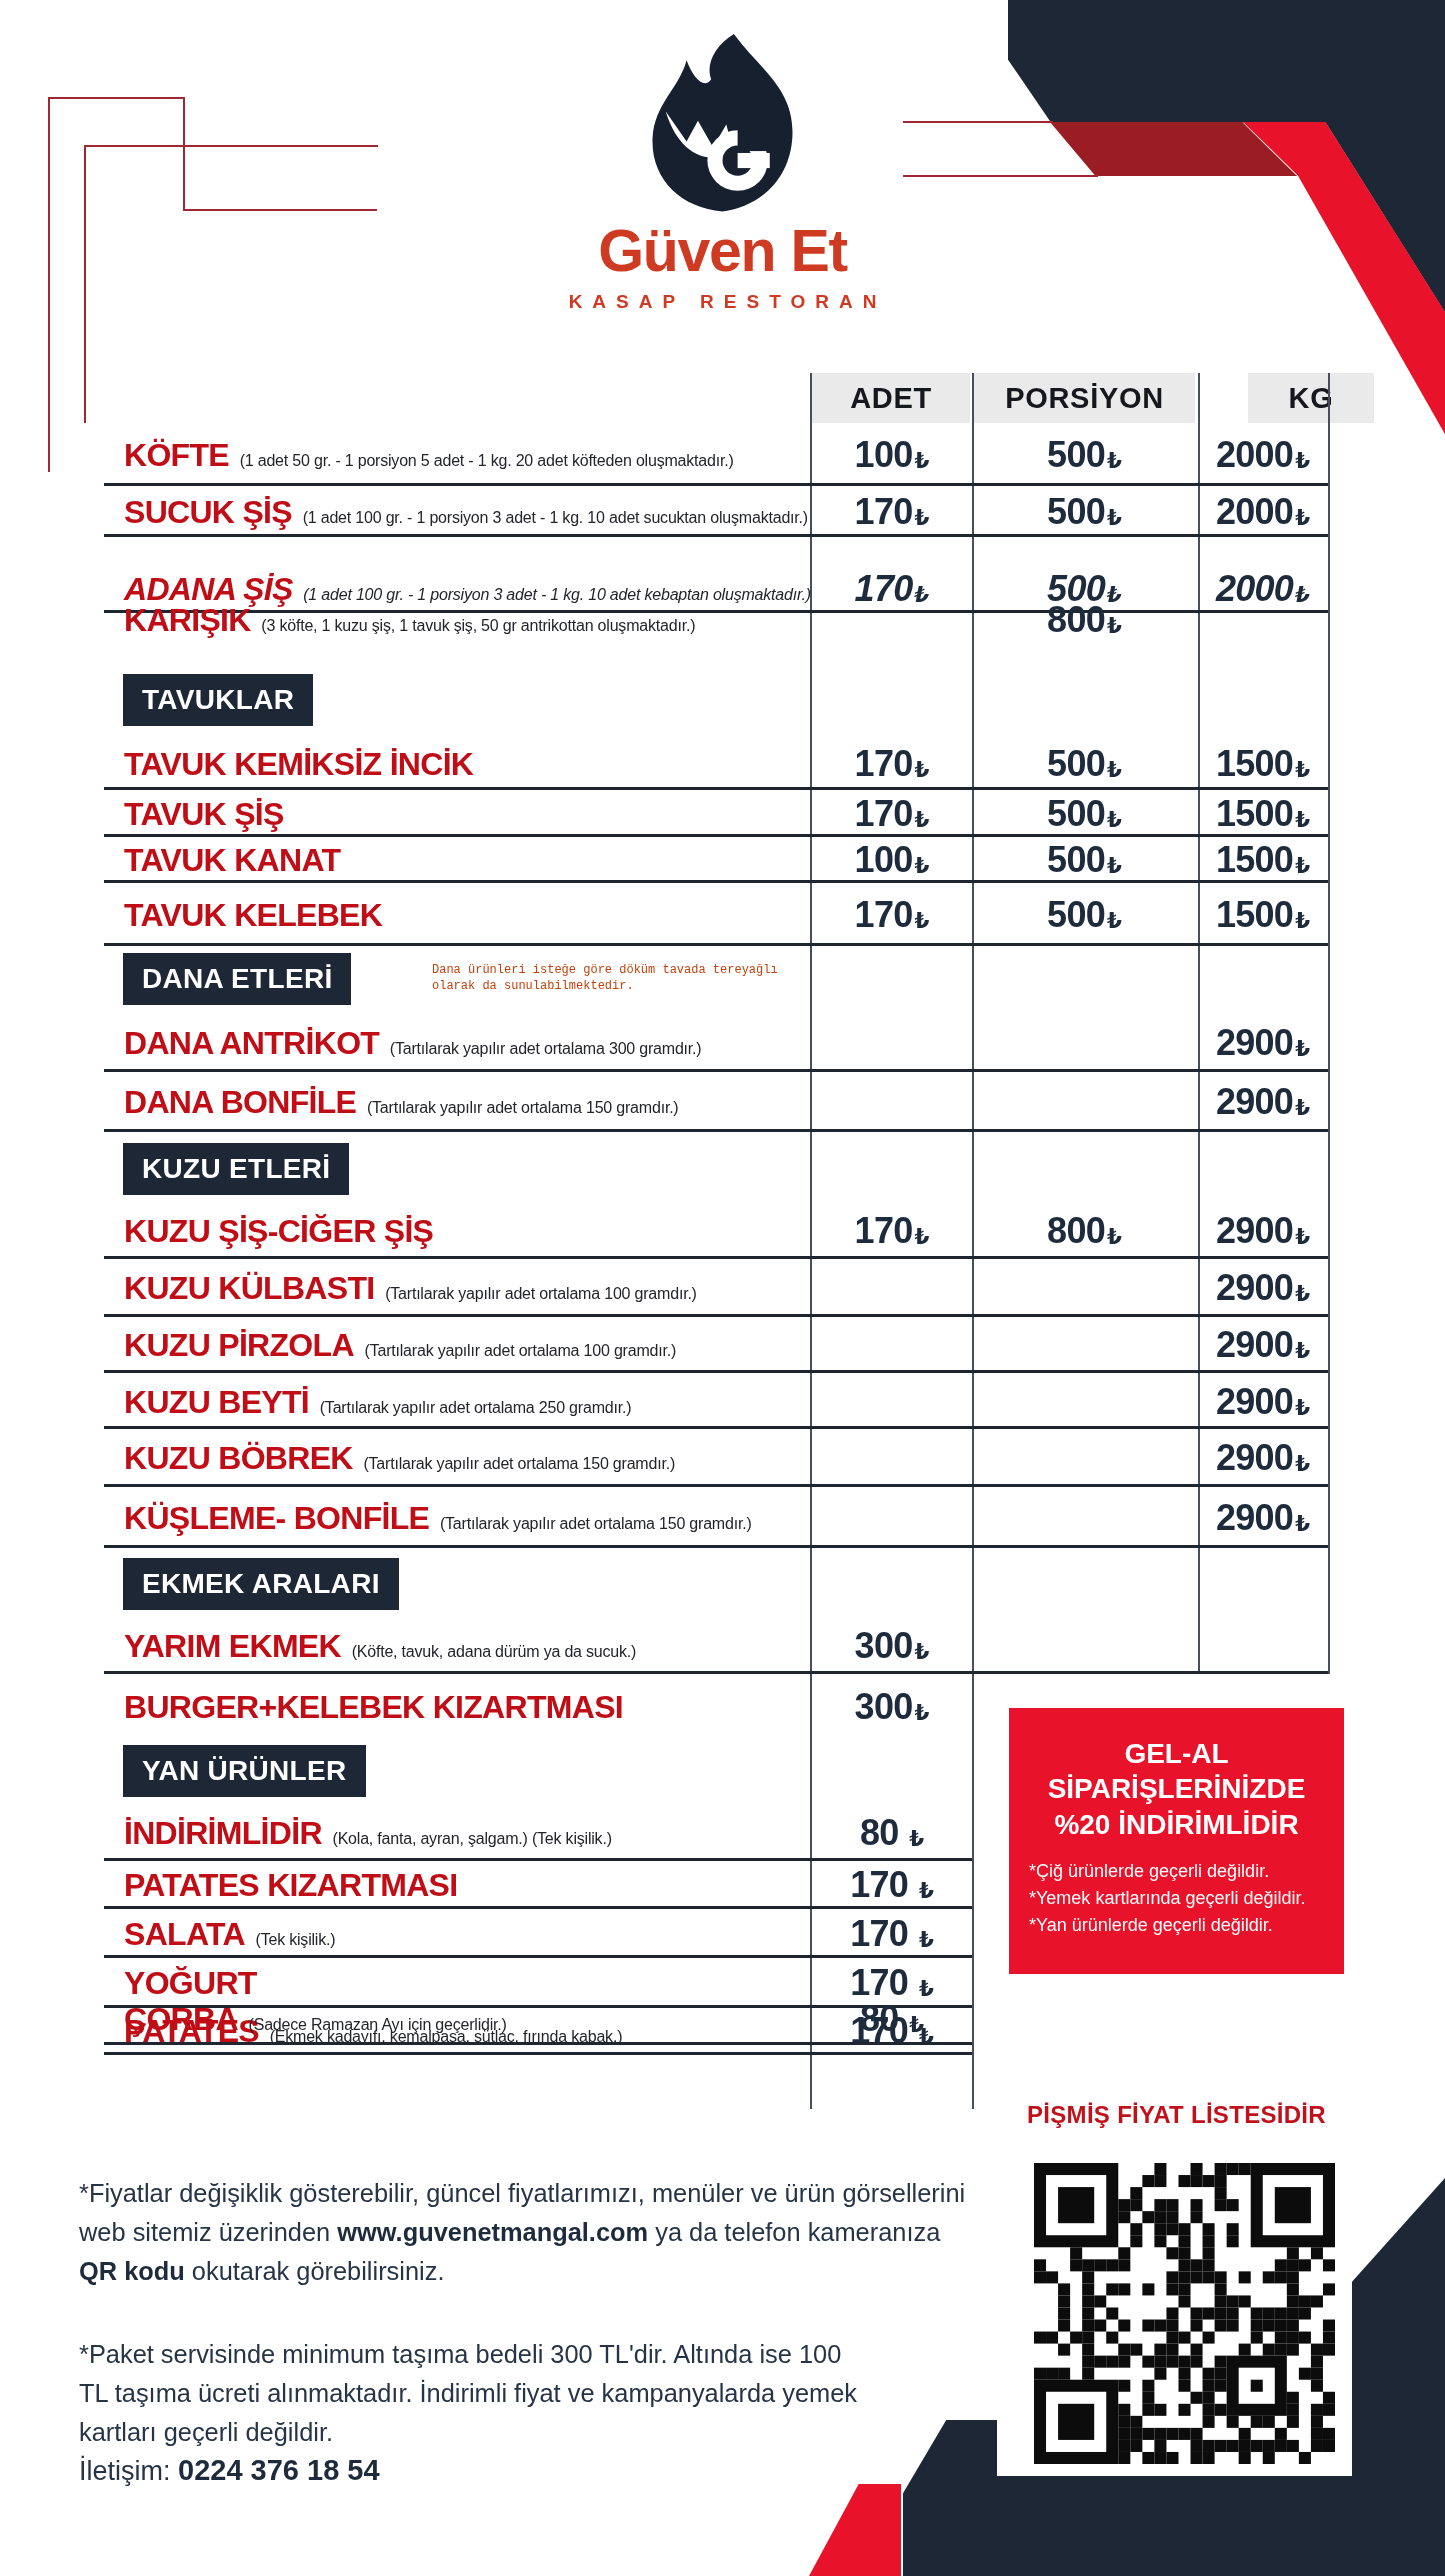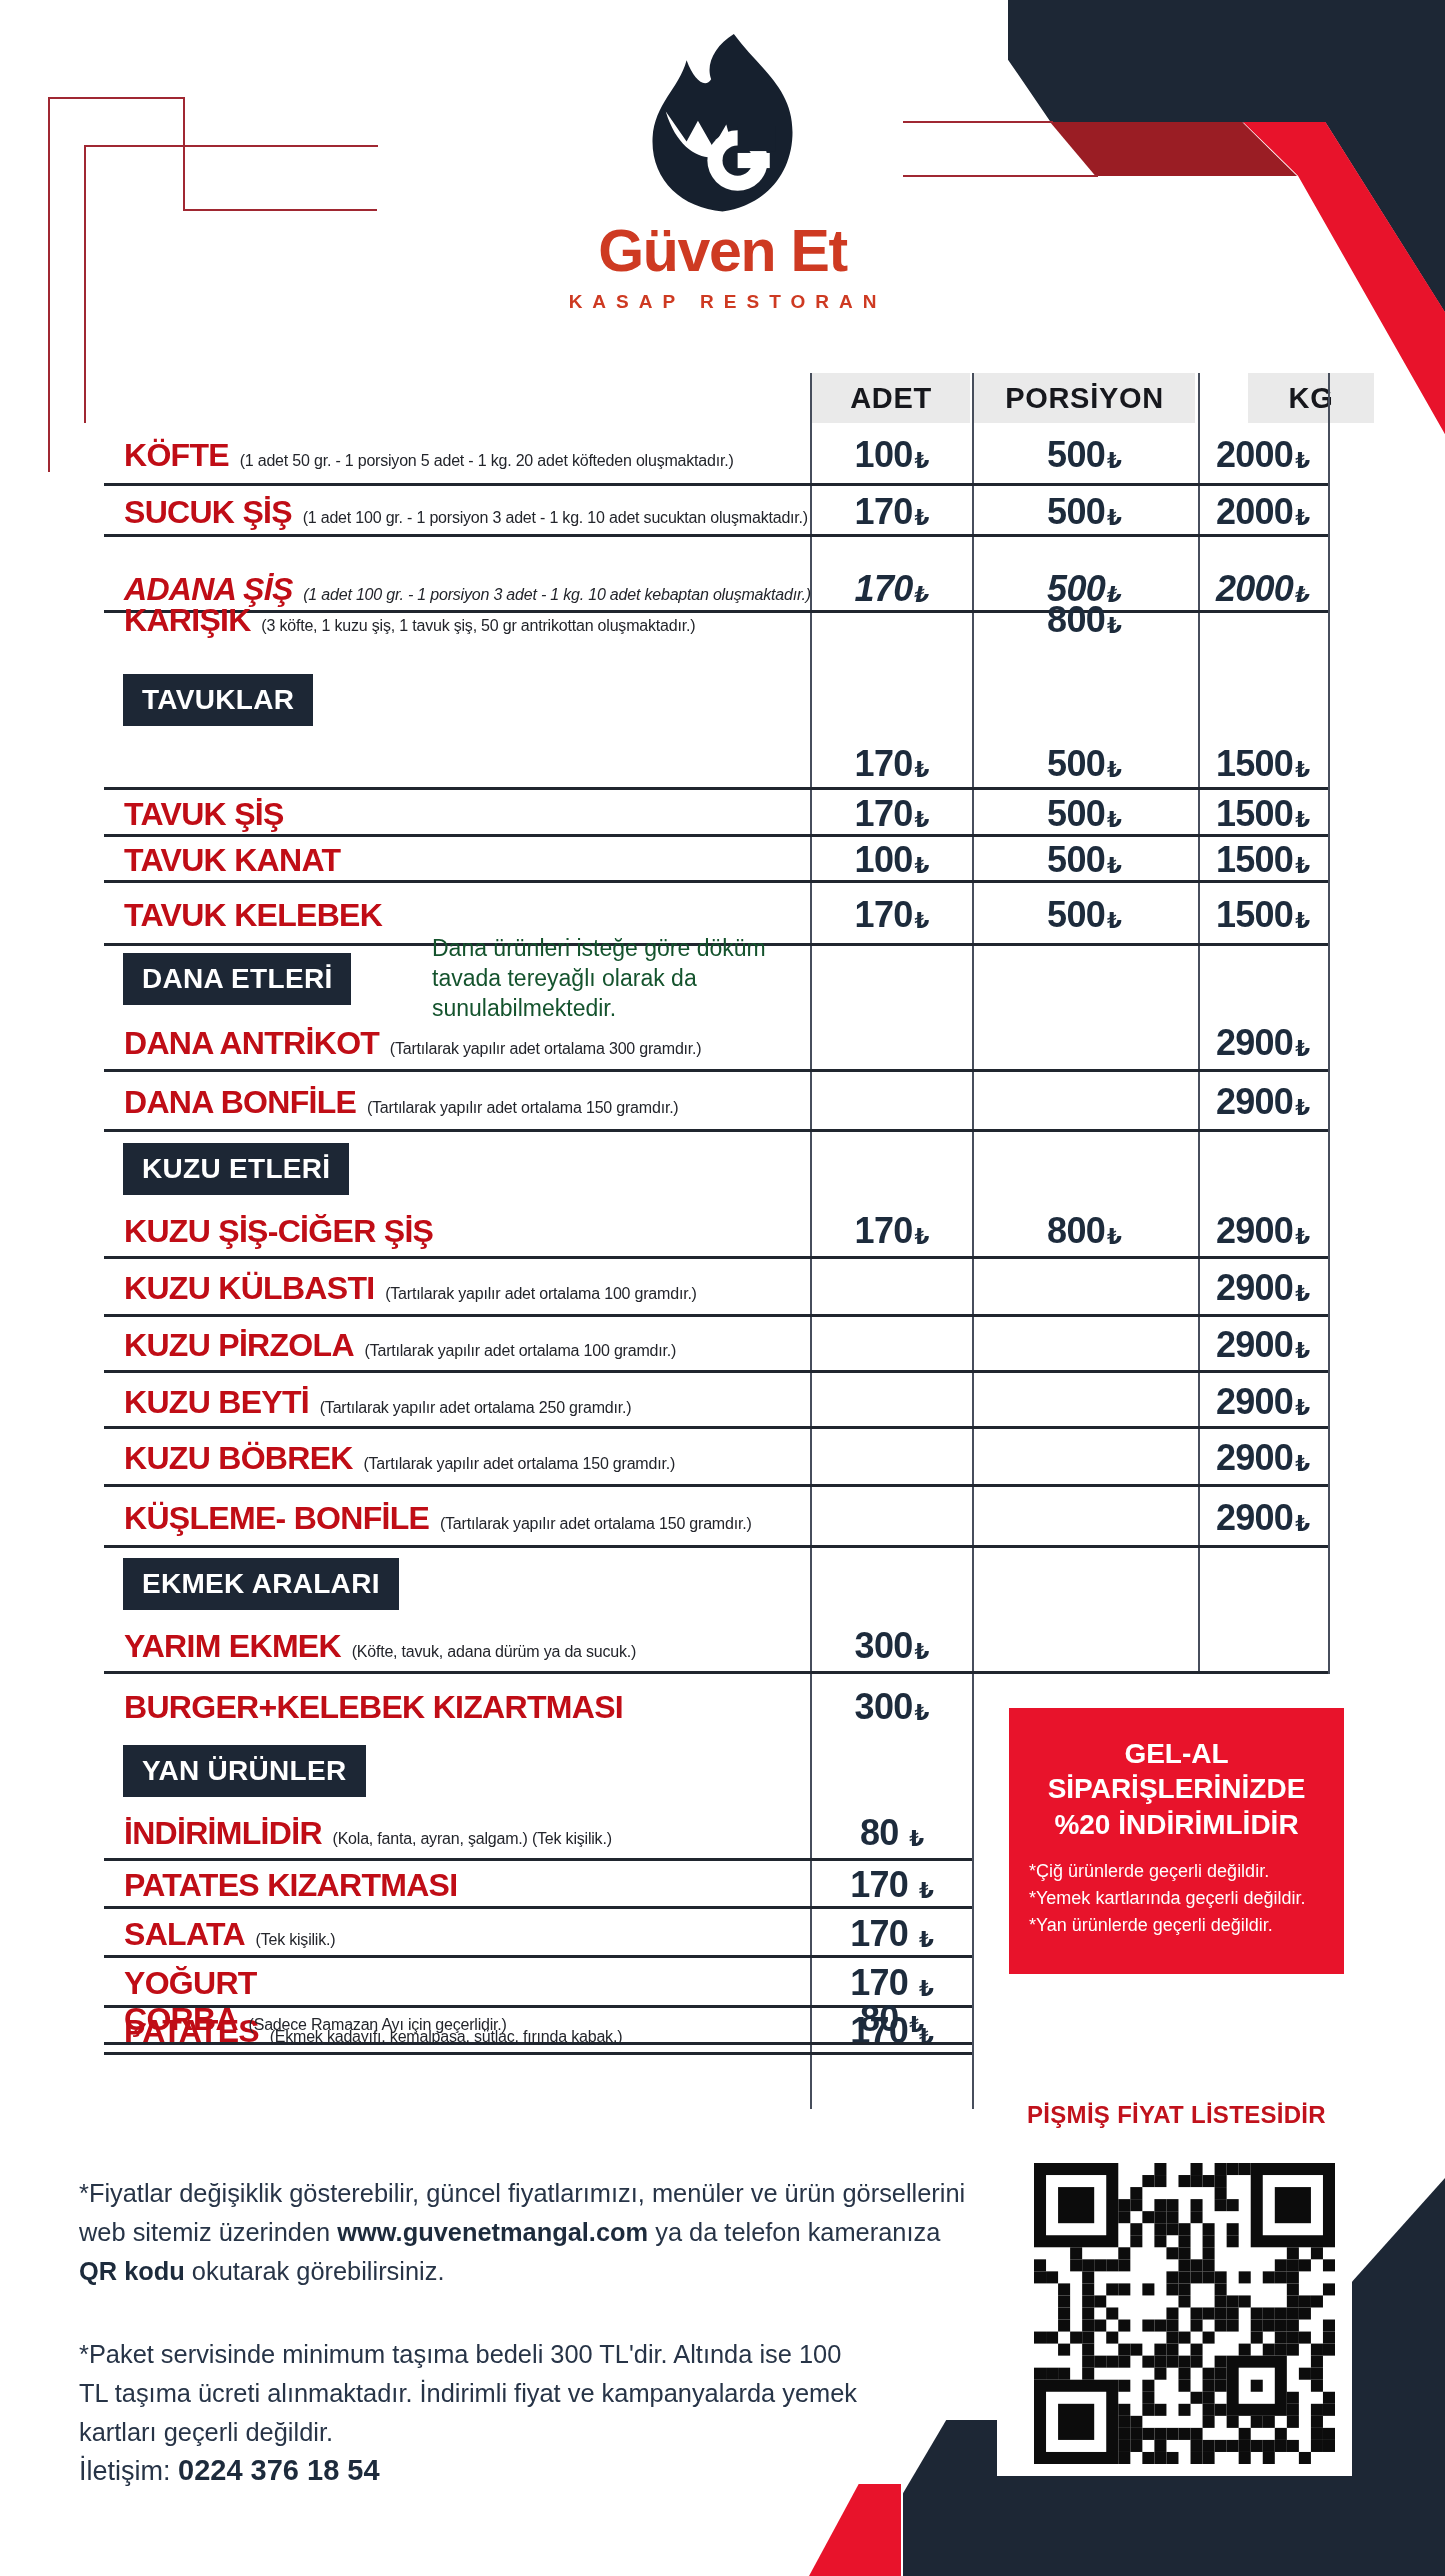--- a/index.html
+++ b/index.html
@@ -60,22 +60,22 @@
   .inote{font-size:16px;color:#23252b;letter-spacing:-0.2px;}
   .pc{position:absolute;top:50%;transform:translateY(-50%);text-align:center;color:#1d2b3c;}
   .pc.adet{left:707px;width:162px;}
   .pc.porsiyon{left:868px;width:225px;}
   .pc.kg{left:1094px;width:130px;}
   .amt{font-size:36px;font-weight:bold;letter-spacing:-0.7px;}
   .tl{font-size:21.4px;font-weight:bold;margin-left:2px;position:relative;top:1.3px;}
   .row.gap .tl{margin-left:10.7px;}
   .badge{display:inline-block;background:#1d2735;color:#ffffff;font-weight:bold;font-size:28px;
          height:52px;line-height:52px;padding:0 19px;letter-spacing:0.3px;margin-left:19px;}
-  .snote{position:absolute;left:328px;top:50%;transform:translateY(-50%);font-size:23px;
-         line-height:1.3;color:#14532d;width:375px;}
+  .snote{position:absolute;left:328px;top:50%;transform:translateY(-50%);font-size:12px;
+         line-height:1.3;color:#c2410c;width:375px;font-family:Liberation Mono, monospace;}
 
   
   .gelal{position:absolute;left:1009px;top:1708px;width:335px;height:266px;background:#e8132b;
          color:#fff;box-sizing:border-box;padding:28px 20px 0 20px;}
   .gelal .tline{text-align:center;font-weight:bold;font-size:28px;line-height:1.26;display:block;}
   .gelal .gnotes{margin-top:16px;font-size:18px;line-height:1.5;}
 
   
   .pismis{position:absolute;left:989px;top:2101px;width:375px;text-align:center;
           font-size:24px;font-weight:bold;color:#c1121c;letter-spacing:0.3px;}
@@ -158,20 +158,23 @@
     </div>
   <div class="row" style="top:588px;height:64px;">
       <div class="nwrap">
         <span class="iname">KARIŞIK</span>
         <span class="inote">(3 köfte, 1 kuzu şiş, 1 tavuk şiş, 50 gr antrikottan oluşmaktadır.)</span>
       </div>
       <div class="pc porsiyon"><span class="amt">800</span><span class="tl">₺</span></div>
     </div>
   <div class="row" style="top:674px;height:52px;"><div class="badge"><span>TAVUKLAR</span></div></div>
   <div class="row sep" style="top:738px;height:52px;">
+      <div class="nwrap">
+        <span class="iname">TAVUK KEMİKSİZ İNCİK</span>
+      </div>
       <div class="pc adet"><span class="amt">170</span><span class="tl">₺</span></div>
       <div class="pc porsiyon"><span class="amt">500</span><span class="tl">₺</span></div>
       <div class="pc kg"><span class="amt">1500</span><span class="tl">₺</span></div>
     </div>
   <div class="row sep" style="top:790px;height:47px;">
       <div class="nwrap">
         <span class="iname">TAVUK ŞİŞ</span>
       </div>
       <div class="pc adet"><span class="amt">170</span><span class="tl">₺</span></div>
       <div class="pc porsiyon"><span class="amt">500</span><span class="tl">₺</span></div>

